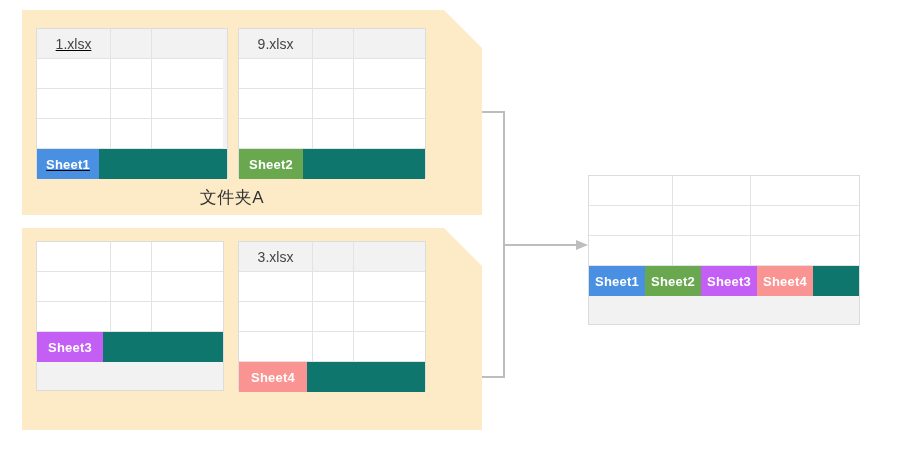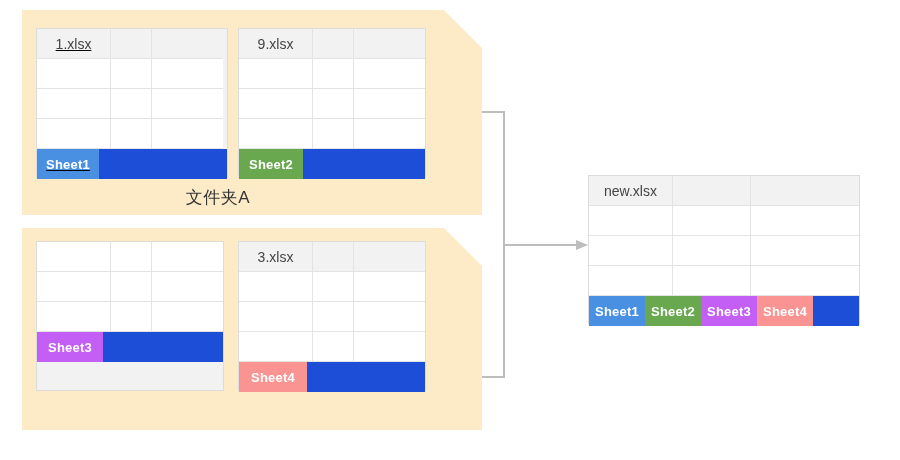--- a/index.html
+++ b/index.html
@@ -61,21 +61,21 @@
     font-size: 14px;
     color: #444444;
     height: 30px;
   }
   .cell:last-child { border-right: none; }
 
   
   .tabbar {
     display: flex;
     align-items: stretch;
-    background: #1d4ed8;
+    background: #0f766e;
     height: 30px;
   }
   .sheet-tab {
     display: flex;
     align-items: center;
     justify-content: center;
     color: #ffffff;
     font-size: 13px;
     font-weight: bold;
     letter-spacing: 0.2px;
@@ -150,21 +150,21 @@
         <div class="cell" style="width:74px;"></div>
         <div class="cell" style="width:41px;"></div>
         <div class="cell" style="width:71px;"></div>
       </div>
     </div>
     <div class="tabbar">
       <div class="sheet-tab" style="width:64px; background:#6aa84f;">Sheet2</div>
     </div>
   </div>
 
-  <div class="folder-label" style="left:8px; top:186px; width:420px;text-align:center;">文件夹A</div>
+  <div class="folder-label" style="left:22px; top:186px; width:420px;text-align:center;">文件夹A</div>
 
   <div class="folder" style="left:22px; top:228px; width:460px; height:202px;">
   </div>
 
   <div class="sheetcard" style="left:36px; top:241px; width:188px; height:150px;">
     <div class="grid">
       <div class="grid-row">
         <div class="cell" style="width:74px;"></div>
         <div class="cell" style="width:41px;"></div>
         <div class="cell" style="width:71px;"></div>
@@ -215,25 +215,20 @@
 
 
   <svg class="connector" viewBox="0 0 900 460" width="900" height="460">
     <path d="M 482 112 L 504 112 L 504 377 L 482 377" fill="none" stroke="#bdbdbd" stroke-width="2"></path>
     <path d="M 504 245 L 580 245" fill="none" stroke="#bdbdbd" stroke-width="2"></path>
     <path d="M 588 245 L 576 240 L 576 250 Z" fill="#bdbdbd"></path>
   </svg>
 
   <div class="sheetcard" style="left:588px; top:175px; width:272px; height:150px;">
     <div class="grid">
-      <div class="grid-row header">
-        <div class="cell" style="width:84px;">new.xlsx</div>
-        <div class="cell" style="width:78px;"></div>
-        <div class="cell" style="width:108px;"></div>
-      </div>
       <div class="grid-row">
         <div class="cell" style="width:84px;"></div>
         <div class="cell" style="width:78px;"></div>
         <div class="cell" style="width:108px;"></div>
       </div>
       <div class="grid-row">
         <div class="cell" style="width:84px;"></div>
         <div class="cell" style="width:78px;"></div>
         <div class="cell" style="width:108px;"></div>
       </div>

